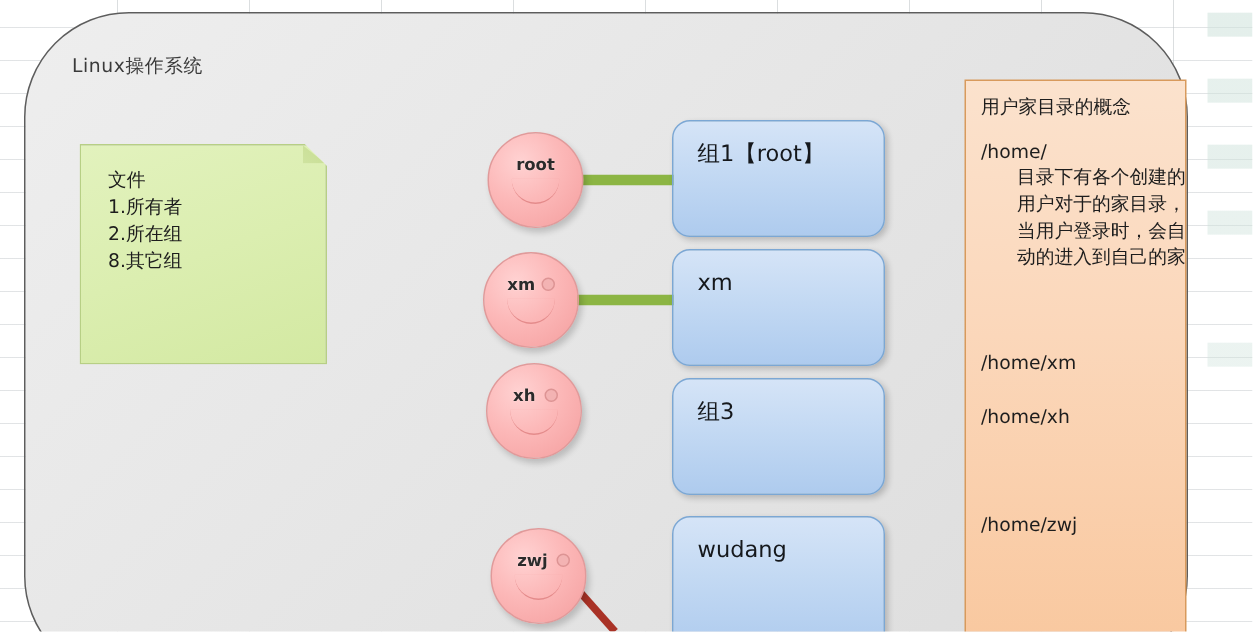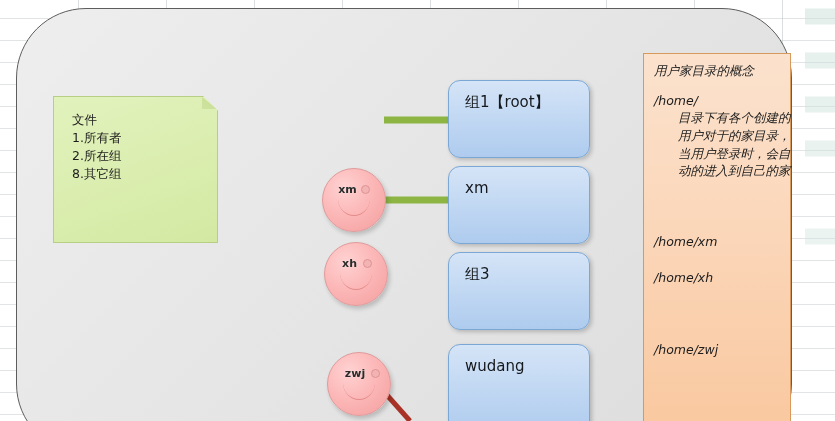--- a/index.html
+++ b/index.html
@@ -113,36 +113,37 @@
 
   
   .opanel{
     position:absolute;left:643px;top:53px;width:148px;height:380px;
     background:linear-gradient(to bottom,#fbe2cd 0%,#fbd7ba 45%,#f9c89f 100%);
     border:1px solid #d89a5c;
     box-sizing:border-box;
   }
   .opanel .ln{
     position:absolute;left:10px;right:6px;
-    font-size:12.5px;color:#1d1d1d;line-height:1.42;font-style:italic;
+    font-size:12.5px;color:#1d1d1d;line-height:1.42;
   }
   .opanel .ln div{white-space:nowrap;margin-left:24px;}
 
   
   svg.overlay{position:absolute;left:0;top:0;width:835px;height:421px;pointer-events:none;}
 </style>
 </head>
 <body>
 
 <div id="stage">
 
   <div class="grid"></div>
   <div class="grid-tint"></div>
 
   <div class="os-box"></div>
+  <div class="os-title">Linux操作系统</div>
 
   <div class="note">
     <div class="note-fold"></div>
     <div class="note-text">
       <div>文件</div>
       <div>1.所有者</div>
       <div>2.所在组</div>
       <div>8.其它组</div>
     </div>
   </div>
@@ -157,20 +158,24 @@
     <g>
       <line x1="380" y1="200" x2="460" y2="200" stroke="#8cb544" stroke-width="7"></line>
       <polygon points="456,190 480,200 456,210" fill="#8cb544"></polygon>
     </g>
 
     <g>
       <line x1="378" y1="385" x2="410" y2="421" stroke="#a93226" stroke-width="5"></line>
     </g>
   </svg>
 
+  <div class="user" style="left:325px;top:88px;">
+    <div class="user-label">root</div>
+    <div class="smile"></div>
+  </div>
 
   <div class="user" style="left:322px;top:168px;">
     <div class="user-label offset">xm</div>
     <div class="user-eye"></div>
     <div class="smile"></div>
   </div>
 
   <div class="user" style="left:324px;top:242px;">
     <div class="user-label offset">xh</div>
     <div class="user-eye"></div>

